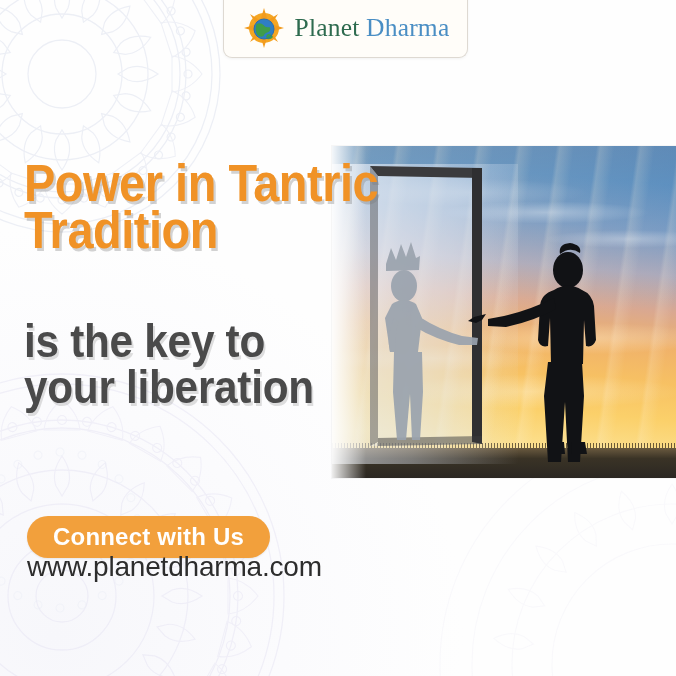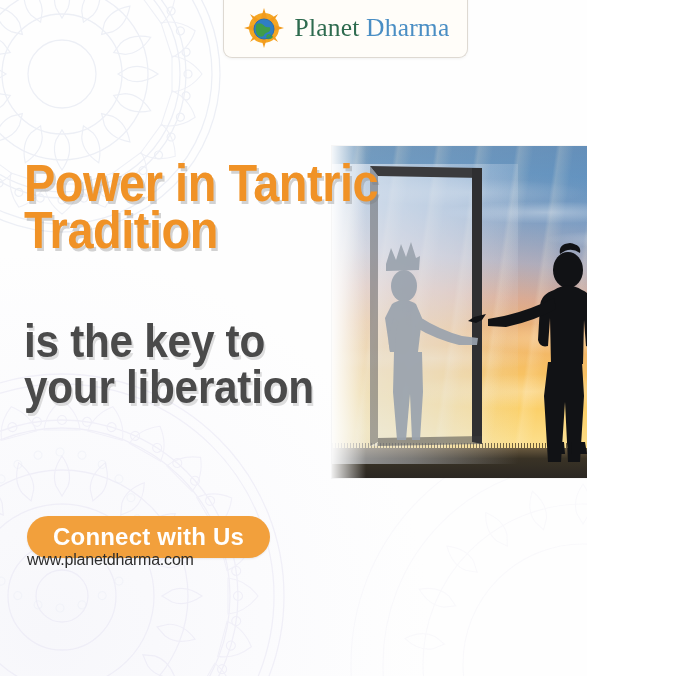--- a/index.html
+++ b/index.html
@@ -2,21 +2,21 @@
 <html><head>
 <meta charset="utf-8">
 <style>
   html,body{margin:0;padding:0;}
   body{
     width:676px;height:676px;overflow:hidden;
     font-family:"Liberation Sans", sans-serif;
     background:#ffffff;
   }
   #poster{
-    position:relative;width:587px;height:676px;overflow:hidden;
+    position:relative;width:676px;height:676px;overflow:hidden;
     background:
       radial-gradient(circle at 8% 94%, #f7f7fb 0%, #fbfbfd 26%, #fefefe 46%),
       linear-gradient(160deg,#fbfcff 0%,#ffffff 42%,#fffefb 100%);
   }
 
   
   .mandala{position:absolute;pointer-events:none;}
   .mandala svg{display:block;}
   #mandala-top-left{top:-96px;left:-108px;opacity:.55;}
   #mandala-bottom-left{bottom:-150px;left:-168px;opacity:.5;}
@@ -71,21 +71,21 @@
     min-width:225px;height:42px;
     background:#f2a03c;
     border-radius:21px;border:none;
     display:flex;align-items:center;justify-content:center;
     color:#ffffff;font-size:24px;font-weight:bold;letter-spacing:.2px;
     box-shadow:0 1px 2px rgba(0,0,0,.08);
     cursor:pointer;padding:0 26px;box-sizing:border-box;
   }
   #website-url{
     position:absolute;left:27px;top:551px;
-    font-size:16px;color:#2d2d2d;letter-spacing:-0.2px;
+    font-size:28px;color:#2d2d2d;letter-spacing:-0.2px;
     font-weight:400;
   }
 
   
   #hero-photo{
     position:absolute;left:332px;top:146px;width:344px;height:332px;
     overflow:hidden;
     box-shadow:0 0 0 1px rgba(0,0,0,.03);
   }
   .sky{position:absolute;inset:0;

